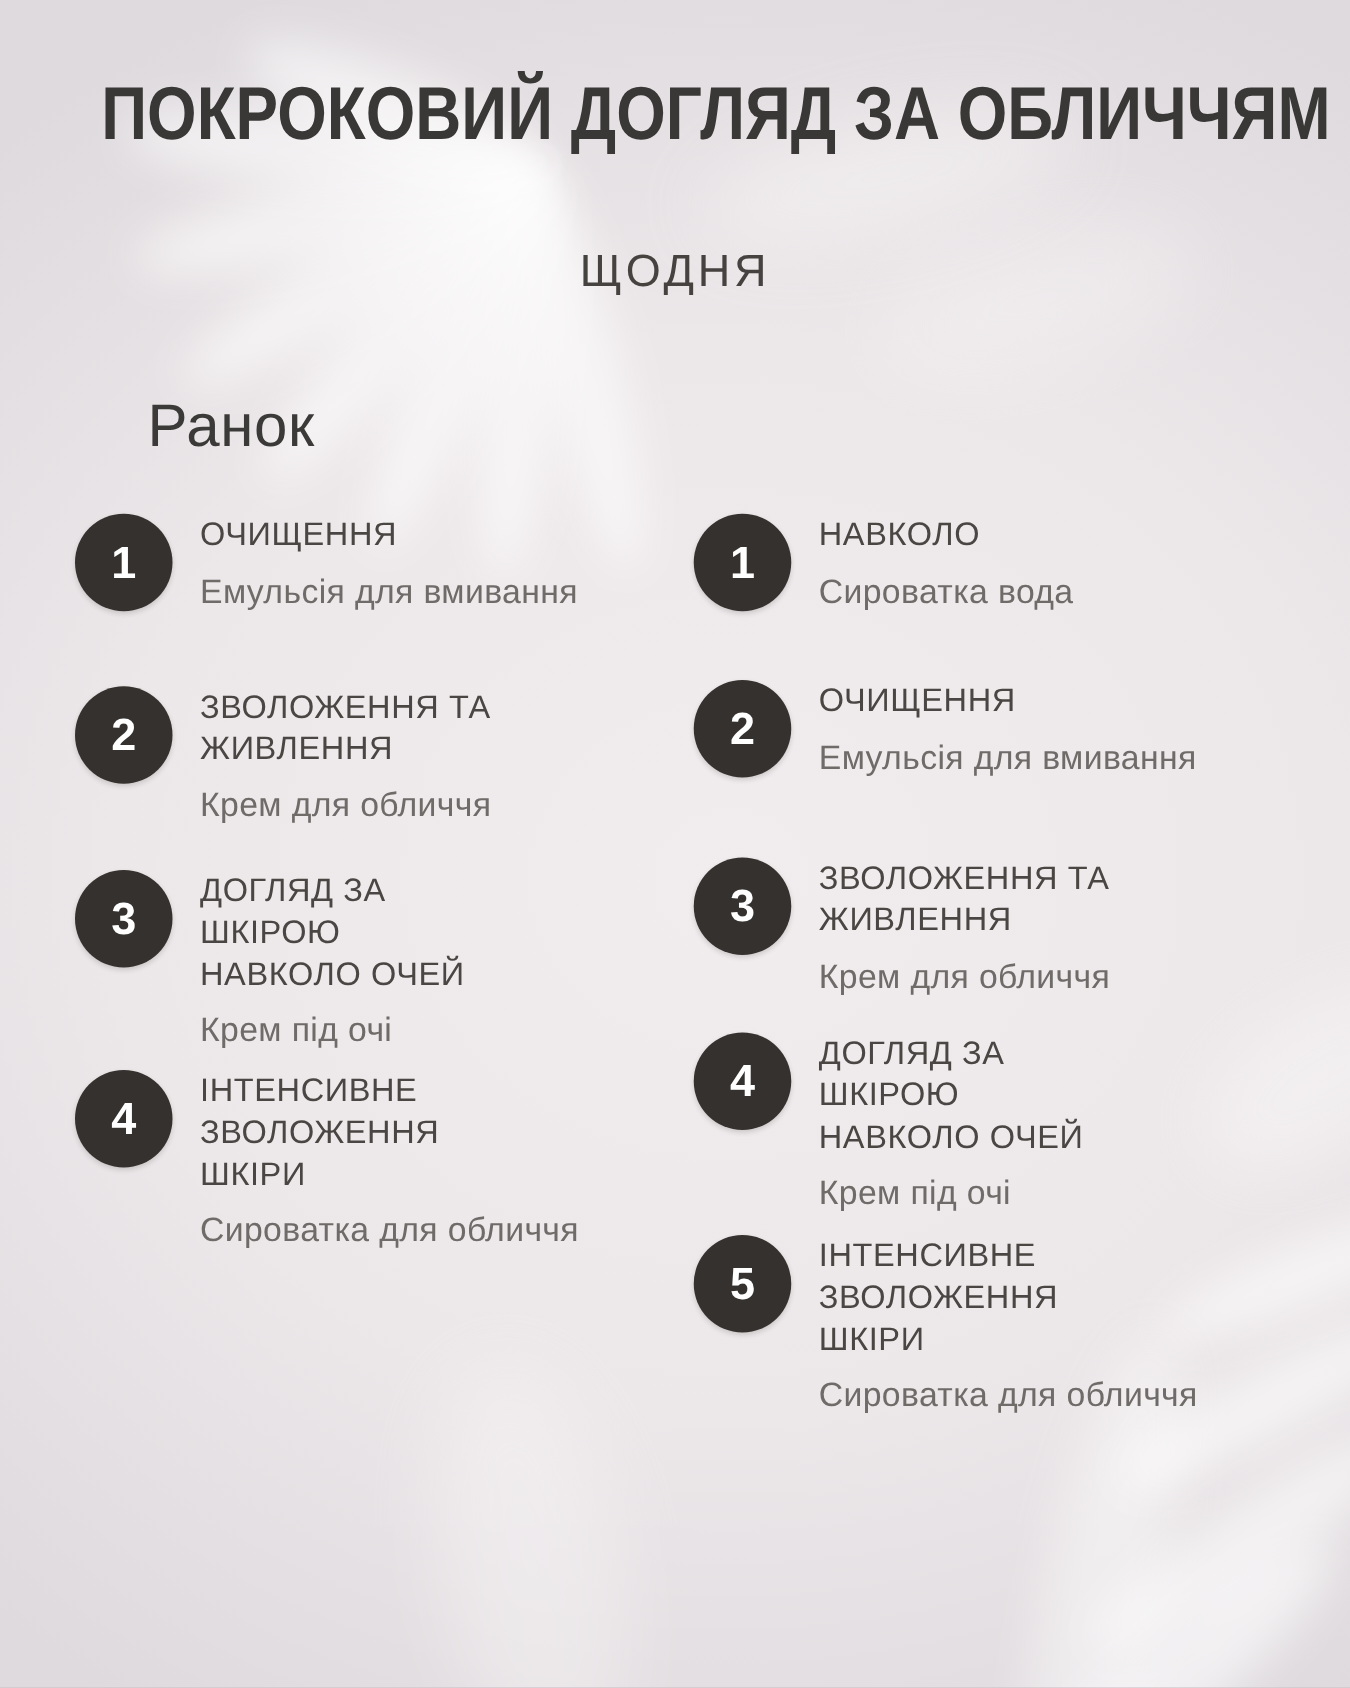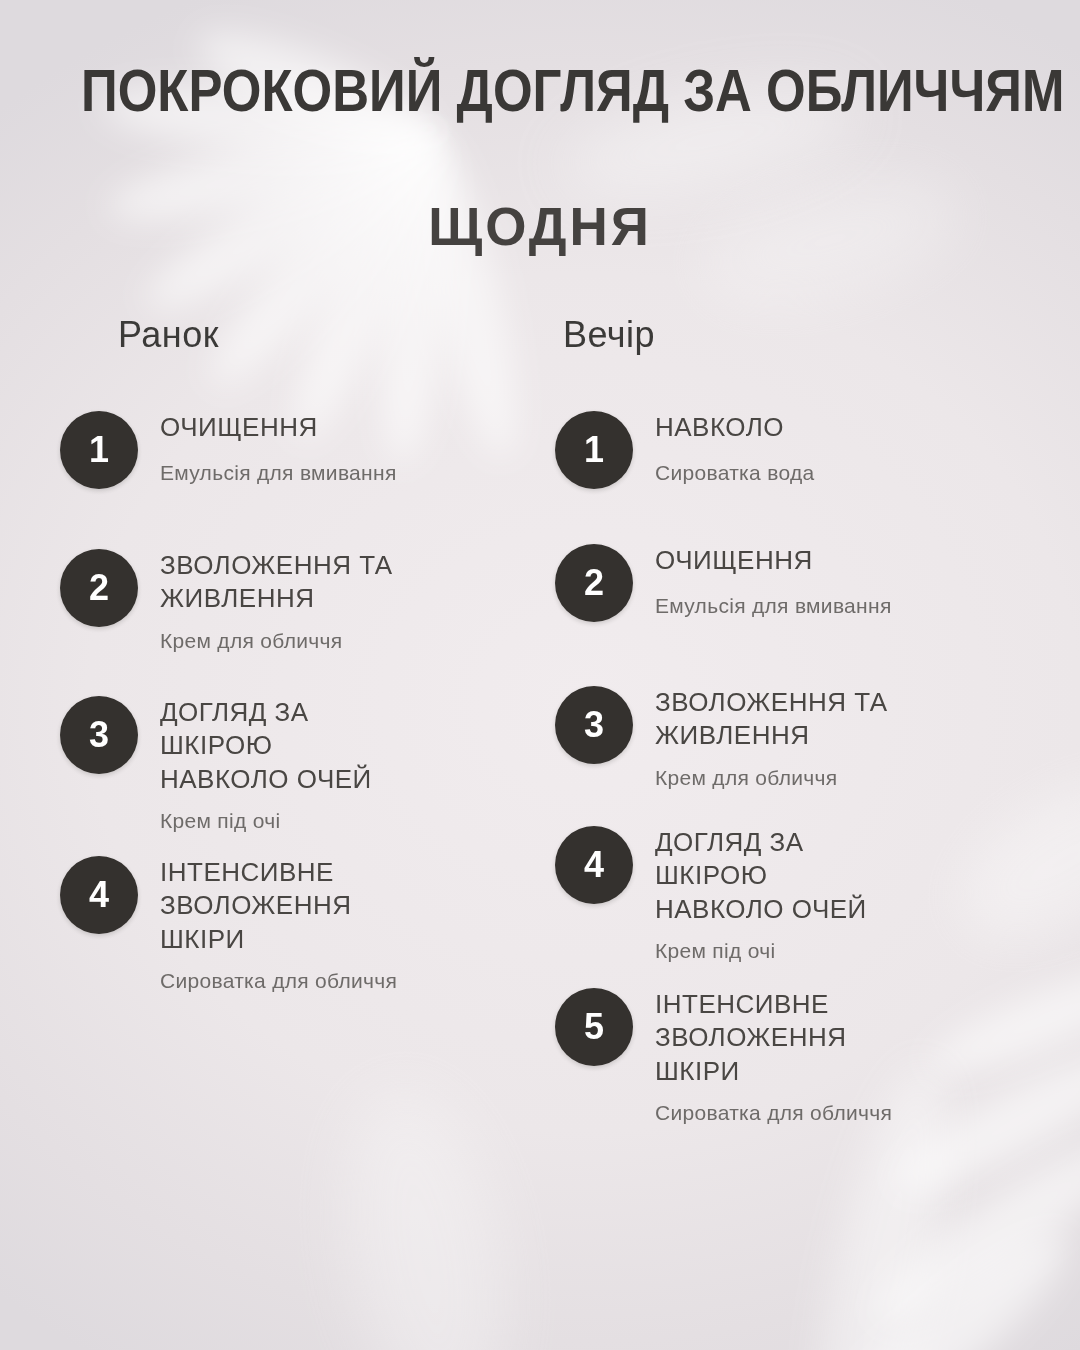--- a/index.html
+++ b/index.html
@@ -26,24 +26,24 @@
   .b3{left:950px;top:800px;width:230px;height:120px;filter:blur(24px);opacity:.6;transform:rotate(-30deg);}
   .b4{left:260px;top:1180px;width:330px;height:150px;filter:blur(30px);opacity:.55;transform:rotate(80deg);}
 
   .page-title{
     position:absolute;top:56px;left:0;width:100%;text-align:center;
     font-size:60px;font-weight:700;color:#3a3836;letter-spacing:0;
     transform:scaleX(.85);transform-origin:50% 50%;white-space:nowrap;
   }
   .page-subtitle{
     position:absolute;top:196px;left:0;width:100%;text-align:center;
-    font-size:53px;font-weight:700;color:#454240;letter-spacing:3px;
+    font-size:36px;font-weight:400;color:#454240;letter-spacing:3px;
   }
   .col-header{
-    position:absolute;top:314px;font-size:36px;font-weight:400;color:#3b3a38;letter-spacing:.5px;
+    position:absolute;top:314px;font-size:48px;font-weight:400;color:#3b3a38;letter-spacing:.5px;
   }
   .col-header.morning{left:118px;}
   .col-header.evening{left:563px;}
 
   .steps{position:absolute;inset:0;}
   .step{
     position:absolute;display:grid;grid-template-columns:78px auto;column-gap:22px;
     width:440px;
   }
   .steps.morning .step{left:60px;}
@@ -65,21 +65,21 @@
     box-shadow:0 2px 4px rgba(52,49,46,.18);
   }
   .circle span{color:#ffffff;font-size:36px;font-weight:700;line-height:1;}
   .step-title{
     grid-column:2;grid-row:1;
     font-size:26px;line-height:1.28;color:#494643;letter-spacing:.5px;
     white-space:pre-line;
   }
   .step-product{
     grid-column:2;grid-row:2;
-    margin-top:13px;font-size:21px;color:#6e6b69;letter-spacing:.3px;
+    margin-top:13px;font-size:27px;color:#6e6b69;letter-spacing:.3px;
   }
 </style>
 </head>
 <body>
 
 <div class="canvas">
 
   <div class="wm">
     <i class="leaf ray r1"></i>
     <i class="leaf ray r2"></i>
@@ -97,21 +97,20 @@
     <i class="leaf l3"></i>
     <i class="leaf l4"></i>
     <i class="leaf b3"></i>
     <i class="leaf b4"></i>
   </div>
 
   <div class="page-title">ПОКРОКОВИЙ ДОГЛЯД ЗА ОБЛИЧЧЯМ</div>
   <div class="page-subtitle">ЩОДНЯ</div>
 
   <div class="col-header morning">Ранок</div>
-  <div class="col-header evening">Вечір</div>
 
   <div class="steps morning">
   <div class="step">
     <div class="circle">
       <span>1</span>
     </div>
     <div class="step-title">ОЧИЩЕННЯ</div>
     <div class="step-product">Емульсія для вмивання</div>
   </div>
 

